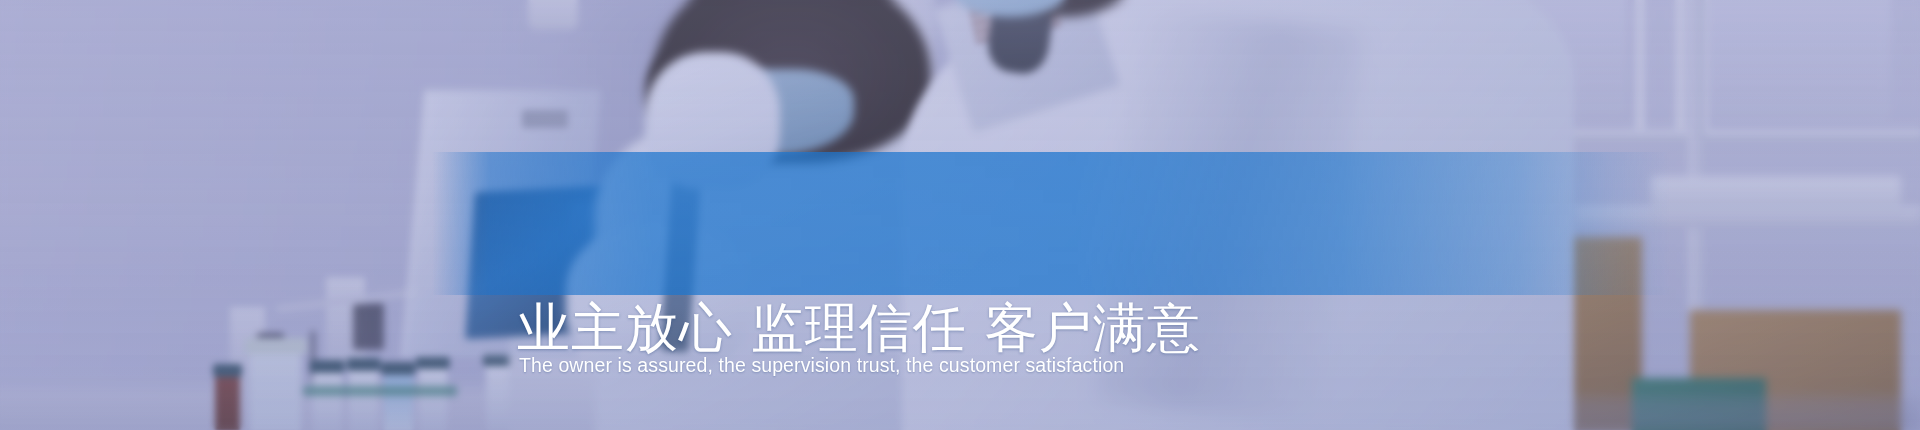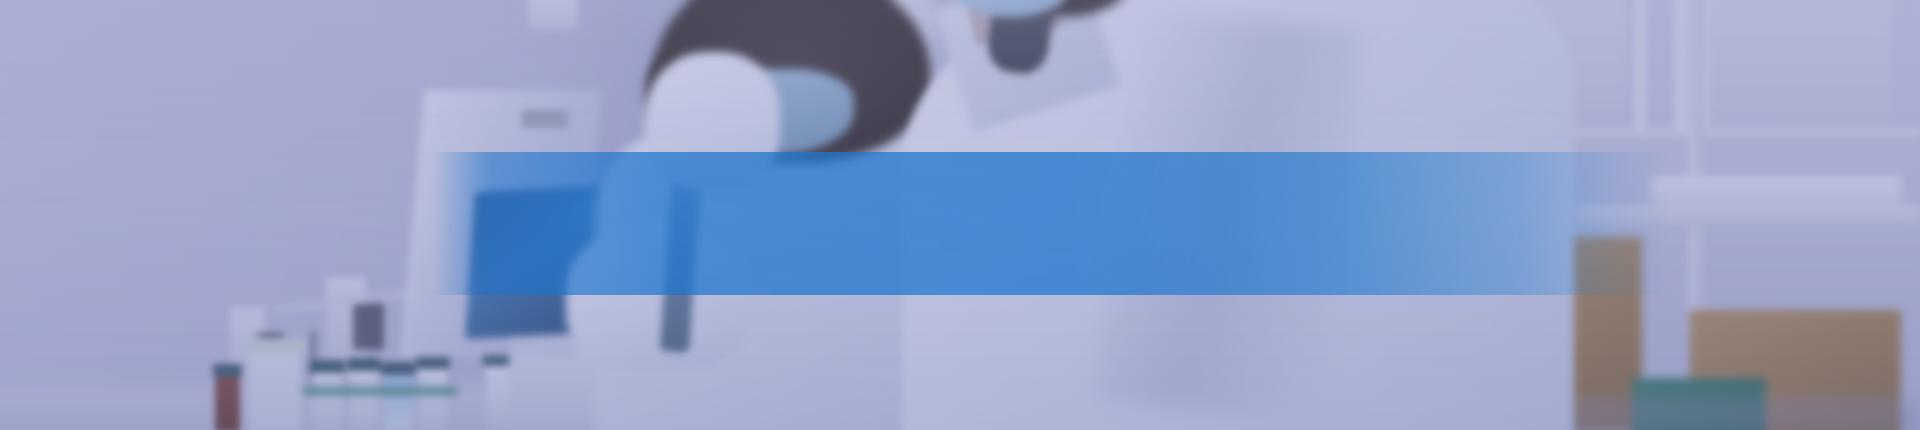--- a/index.html
+++ b/index.html
@@ -592,14 +592,18 @@
     <div class="r-head"></div>
     <div class="r-mask"></div>
 
     <div class="photo-blur"></div>
     <div class="photo-tint"></div>
     <div class="photo-lift"></div>
   </div>
 
   <div class="band" style="top: 152px; height: 143px;"></div>
 
+  <div class="band-text" style="top: 152px; height: 143px;">
+    <div class="headline">业主放心 监理信任  客户满意</div>
+    <div class="subline">The owner is assured, the supervision trust, the customer satisfaction</div>
+  </div>
 
 </div>
 
 </body></html>

